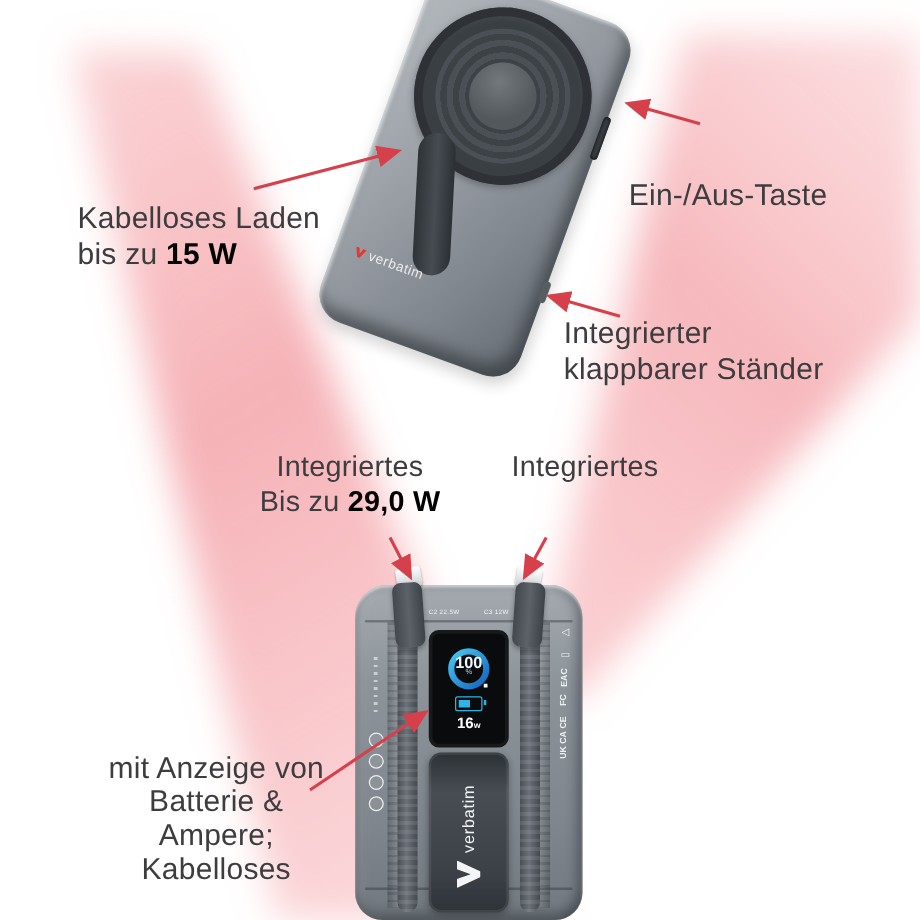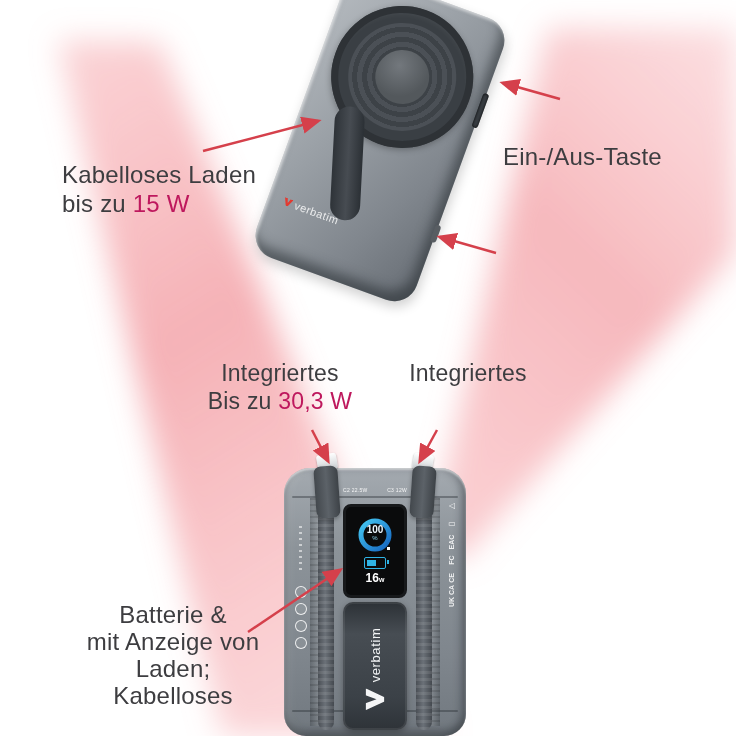--- a/index.html
+++ b/index.html
@@ -4,21 +4,21 @@
 <style>
   html,body{margin:0;padding:0;background:#fff;}
   .canvas{position:relative;width:736px;height:736px;background:#ffffff;overflow:hidden;
           font-family:"Liberation Sans",sans-serif;}
   svg{display:block;}
   .beams{position:absolute;left:0;top:0;z-index:0;}
   .arrows{position:absolute;left:0;top:0;z-index:6;pointer-events:none;}
 
   
   .lbl{position:absolute;z-index:5;color:#3d3d40;font-size:24px;line-height:29px;letter-spacing:.2px;}
-  .lbl .b{font-weight:normal;color:#be185d;}
+  .lbl .b{font-weight:bold;color:#000000;}
   .lbl.center{text-align:center;}
   #lbl-power{left:503px;top:104px;margin-top:38px;}
   #lbl-wireless{left:62px;top:160px;}
   #lbl-stand{left:451px;top:252px;}
   #lbl-usbc2{left:175px;top:359px;width:210px;font-size:23px;line-height:28px;}
   #lbl-usbc3{left:363px;top:359px;width:210px;font-size:23px;line-height:28px;}
   #lbl-display{left:50px;top:601px;width:246px;line-height:27px;}
 
   
   .dev-top{position:absolute;left:295px;top:-12px;width:170px;height:300px;transform:rotate(20deg);z-index:2;}
@@ -68,21 +68,21 @@
   .db-cable::after{content:'';position:absolute;inset:0;border-radius:8px;
      background:repeating-linear-gradient(180deg, rgba(255,255,255,.09) 0 3px, transparent 3px 7px);}
   .db-cable.left{left:34px;} .db-cable.right{right:34px;}
   .db-portlabel{position:absolute;top:19px;font-size:5px;letter-spacing:.3px;color:rgba(255,255,255,.9);z-index:3;}
   .db-portlabel.left{left:59px;} .db-portlabel.right{right:59px;}
   .db-screen{position:absolute;left:50%;top:36px;transform:translateX(-50%);width:58px;height:88px;z-index:4;
      background:#0a0b0c;border:3px solid #17191b;border-radius:8px;
      display:flex;flex-direction:column;align-items:center;justify-content:center;gap:3px;}
   .ringwrap{position:relative;width:38px;height:38px;}
   .ringwrap .pct{position:absolute;left:0;top:9px;width:100%;text-align:center;
-     font-size:10px;font-weight:bold;color:#eef8ff;line-height:9px;}
+     font-size:13px;font-weight:bold;color:#eef8ff;line-height:9px;}
   .ringwrap .pctu{position:absolute;left:0;top:19px;width:100%;text-align:center;
      font-size:6px;color:#8fd8f4;line-height:6px;}
   .ringwrap .dot{position:absolute;right:4px;bottom:4px;width:3px;height:3px;background:#fff;}
   .batt{position:relative;width:20px;height:10px;border:1.5px solid #2fb4e6;border-radius:2px;}
   .batt::after{content:'';position:absolute;right:-4px;top:2px;width:2.5px;height:4px;background:#2fb4e6;}
   .batt::before{content:'';position:absolute;left:2px;top:2px;bottom:2px;width:9px;background:#2fb4e6;}
   .watts{color:#fff;font-weight:bold;font-size:12px;line-height:12px;}
   .watts .wu{font-size:7px;font-weight:bold;vertical-align:baseline;}
   .db-stand{position:absolute;left:50%;top:134px;transform:translateX(-50%);width:64px;height:128px;z-index:4;
      border-radius:10px;background:linear-gradient(180deg,#2c3136,#474d53 25%,#3b4147 75%,#2e3338);
@@ -206,35 +206,37 @@
   <div class="lbl" id="lbl-power">
     <span>Ein-/Aus-Taste</span>
   </div>
 
   <div class="lbl" id="lbl-wireless">
     <div>Kabelloses Laden</div>
     <div><span>bis zu </span><span class="b">15 W</span></div>
   </div>
 
   <div class="lbl" id="lbl-stand">
+    <div>Integrierter</div>
+    <div>klappbarer Ständer</div>
   </div>
 
   <div class="lbl center" id="lbl-usbc2">
     <div>Integriertes</div>
-    <div><span>Bis zu </span><span class="b">30,3 W</span></div>
+    <div><span>Bis zu </span><span class="b">29,0 W</span></div>
   </div>
 
   <div class="lbl center" id="lbl-usbc3">
     <div>Integriertes</div>
   </div>
 
   <div class="lbl center" id="lbl-display">
+    <div>mit Anzeige von</div>
     <div>Batterie &amp;</div>
-    <div>mit Anzeige von</div>
-    <div>Laden;</div>
+    <div>Ampere;</div>
     <div>Kabelloses</div>
   </div>
 
   <svg class="arrows" width="736" height="736" viewBox="0 0 736 736">
     <defs>
       <marker id="ah" markerWidth="9" markerHeight="8" refX="6.5" refY="3.5" orient="auto">
         <path d="M0,0 L8,3.5 L0,7 Z" fill="#d5404b"></path>
       </marker>
     </defs>
     <line x1="203" y1="151" x2="318" y2="121" stroke="#d5404b" stroke-width="2.5" marker-end="url(#ah)"></line>

